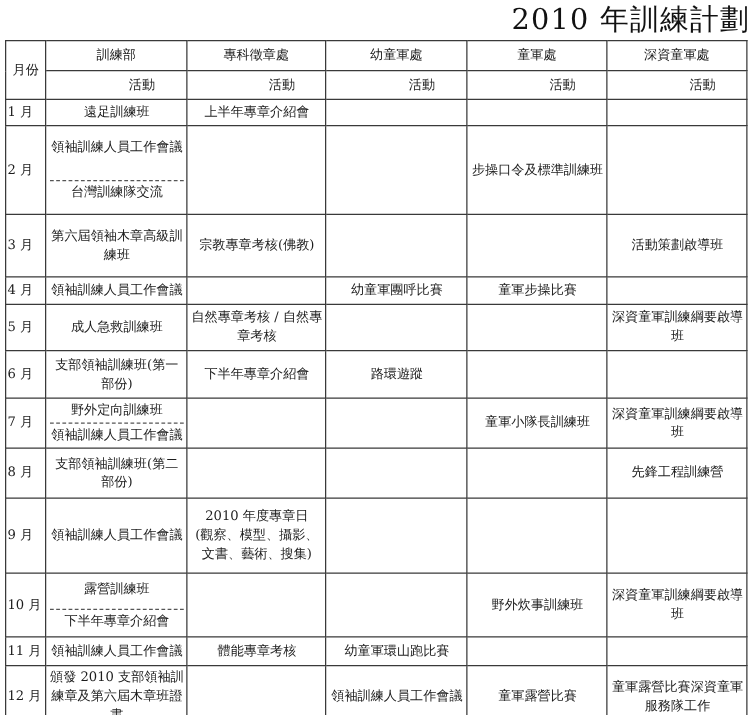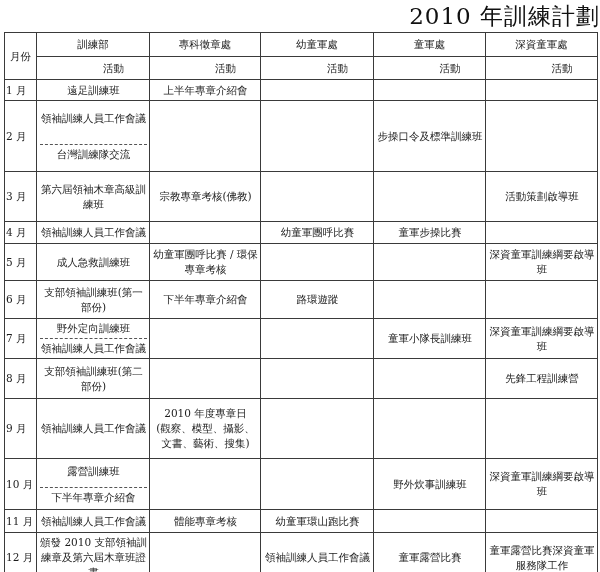--- a/index.html
+++ b/index.html
@@ -184,21 +184,21 @@
       </tr>
       <tr>
         <td class="month">5 月</td>
         <td class="act">
           <div class="cell-inner">
             <div class="entry">成人急救訓練班</div>
           </div>
         </td>
         <td class="act">
           <div class="cell-inner">
-            <div class="entry">幼童軍團呼比賽 / 環保專章考核</div>
+            <div class="entry">自然專章考核 / 自然專章考核</div>
           </div>
         </td>
         <td class="act"></td>
         <td class="act"></td>
         <td class="act">
           <div class="cell-inner">
             <div class="entry">深資童軍訓練綱要啟導班</div>
           </div>
         </td>
       </tr>

